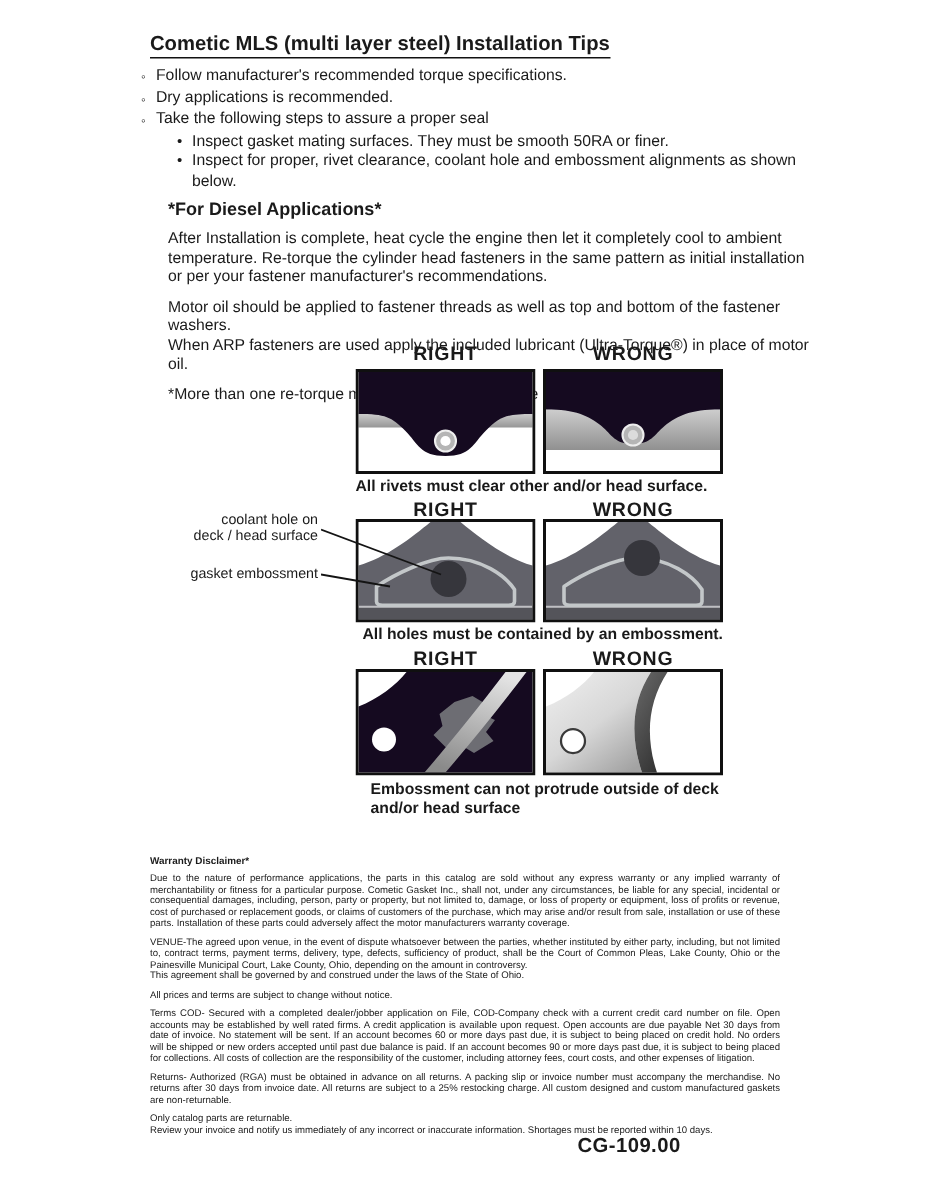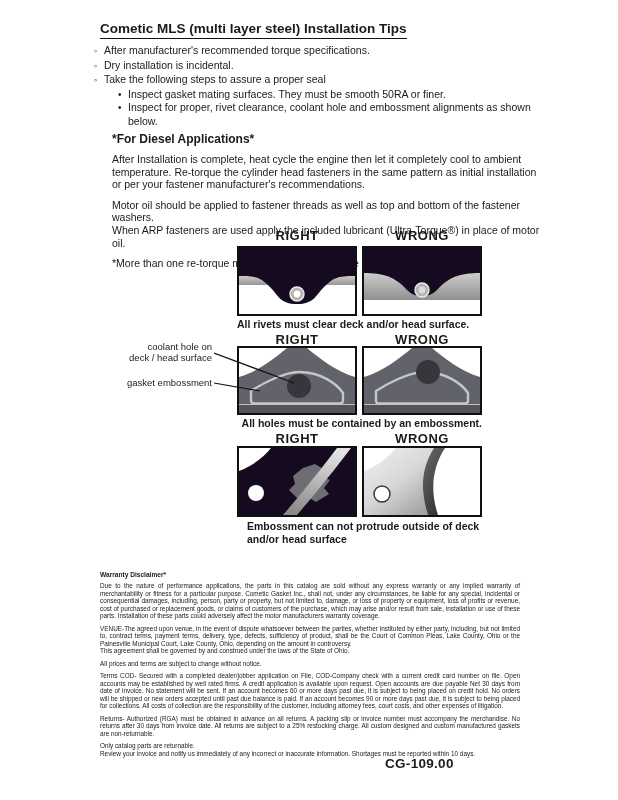--- a/index.html
+++ b/index.html
@@ -48,25 +48,25 @@
 </head>
 <body>
 
 <div class="page">
 
   <div class="abs title">Cometic MLS (multi layer steel) Installation Tips</div>
 
   <div class="abs bullets">
     <div class="b-row">
       <span class="marker">◦</span>
-      <span>After manufacturer's recommended torque specifications.</span>
+      <span>Follow manufacturer's recommended torque specifications.</span>
     </div>
     <div class="b-row">
       <span class="marker">◦</span>
-      <span>Dry installation is incidental.</span>
+      <span>Dry applications is recommended.</span>
     </div>
     <div class="b-row">
       <span class="marker">◦</span>
       <span>Take the following steps to assure a proper seal</span>
     </div>
     <div class="b-row sub">
       <span class="marker">•</span>
       <span>Inspect gasket mating surfaces.  They must be smooth 50RA or finer.</span>
     </div>
     <div class="b-row sub">
@@ -112,21 +112,21 @@
     </defs>
     <rect width="120" height="70" fill="#ffffff"></rect>
     <rect x="2" y="27" width="116" height="27" fill="url(#g1b)"></rect>
     <path d="M2,2 H118 V27 C98,27 90,31 81,38 C74,44 72,50 60,50 C48,50 46,44 39,38 C30,31 22,27 2,27 Z" fill="#150a20"></path>
     <rect x="2" y="54" width="116" height="14" fill="#ffffff"></rect>
     <circle cx="60" cy="44" r="7" fill="#b5b5b5" stroke="#ededed" stroke-width="1.4"></circle>
     <circle cx="60" cy="44" r="3.4" fill="#dcdcdc"></circle>
     <rect x="1" y="1" width="118" height="68" fill="none" stroke="#101010" stroke-width="2"></rect>
   </svg>
 
-  <div class="abs cap cap1">All rivets must clear deck and/or head surface.</div>
+  <div class="abs cap cap1">All rivets must clear other and/or head surface.</div>
 
   <div class="abs d-label lbl-r2 col-a">RIGHT</div>
   <div class="abs d-label lbl-r2 col-b">WRONG</div>
 
   <div class="abs ann ann1">coolant hole on
 deck / head surface</div>
   <div class="abs ann ann2">gasket embossment</div>
 
   <svg class="abs d-box col-a" style="top:346px" width="120" height="69" viewBox="0 0 120 69">
     <rect width="120" height="69" fill="#ffffff"></rect>

